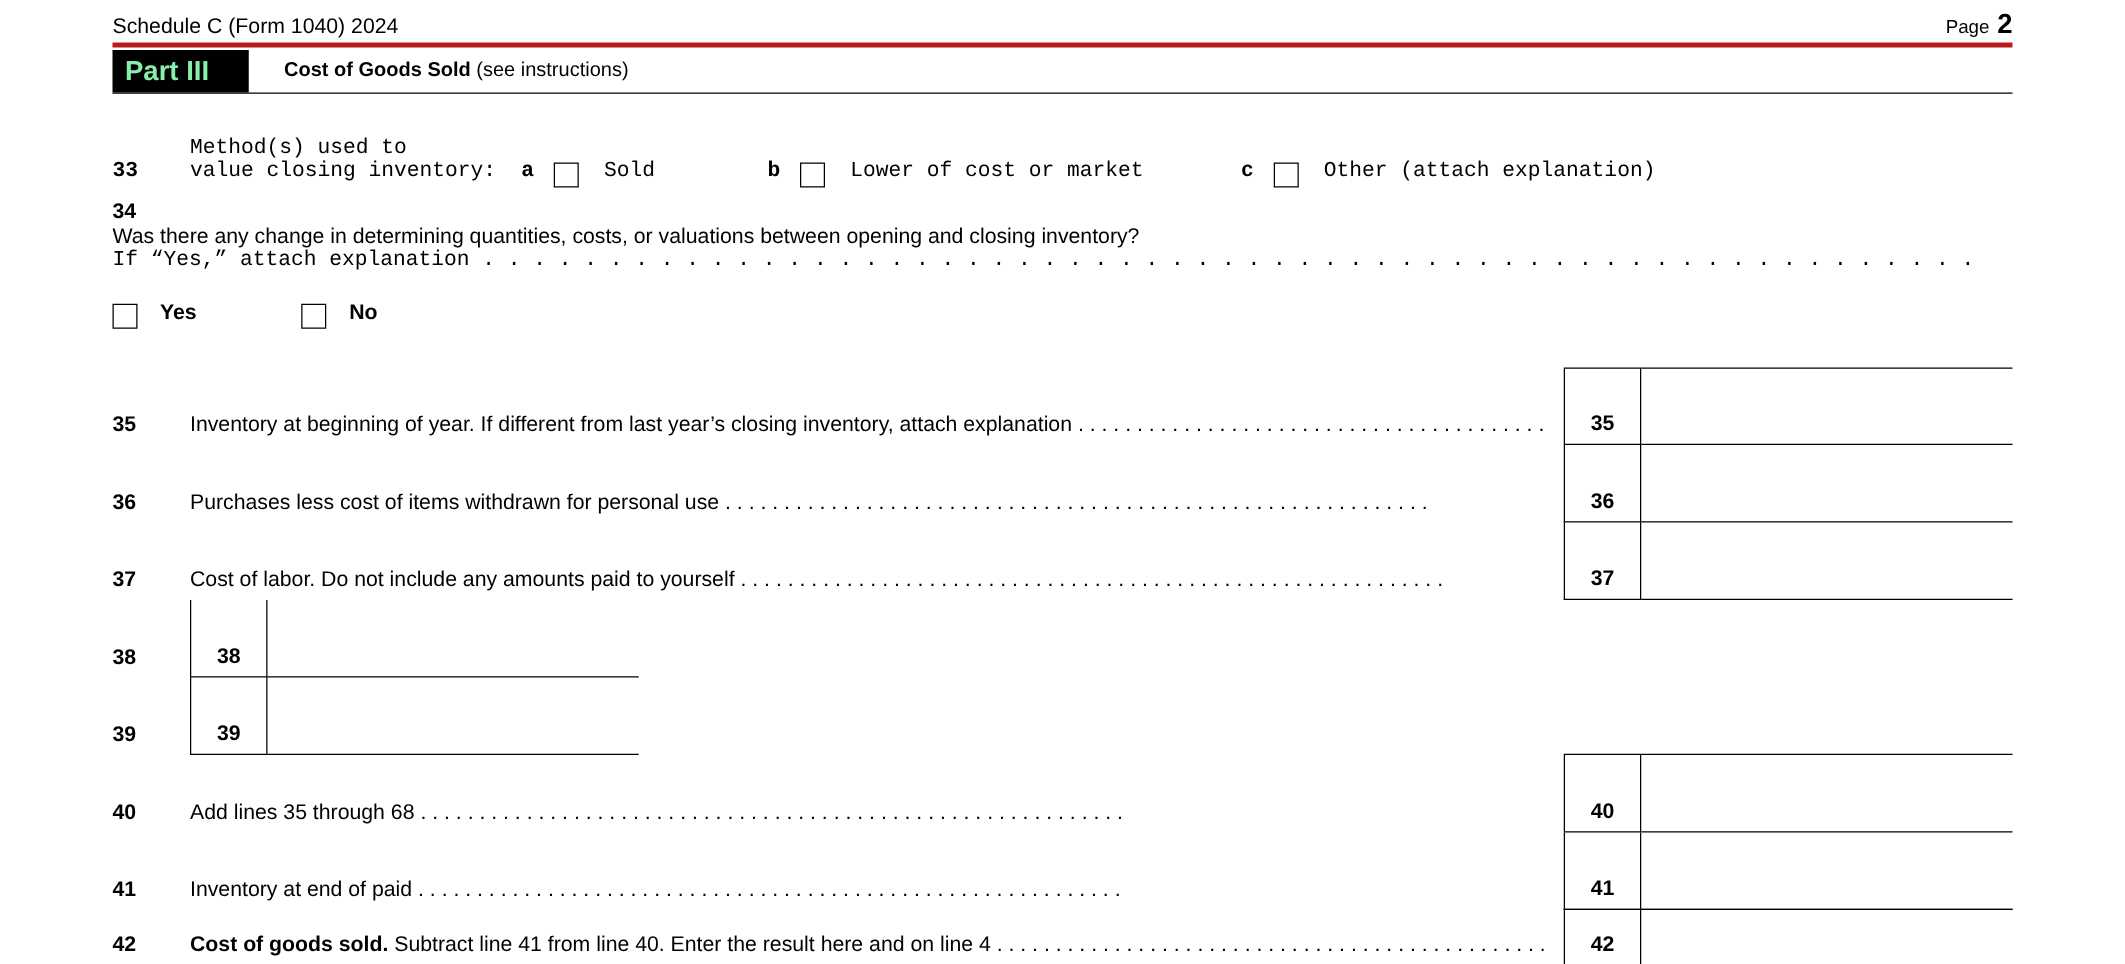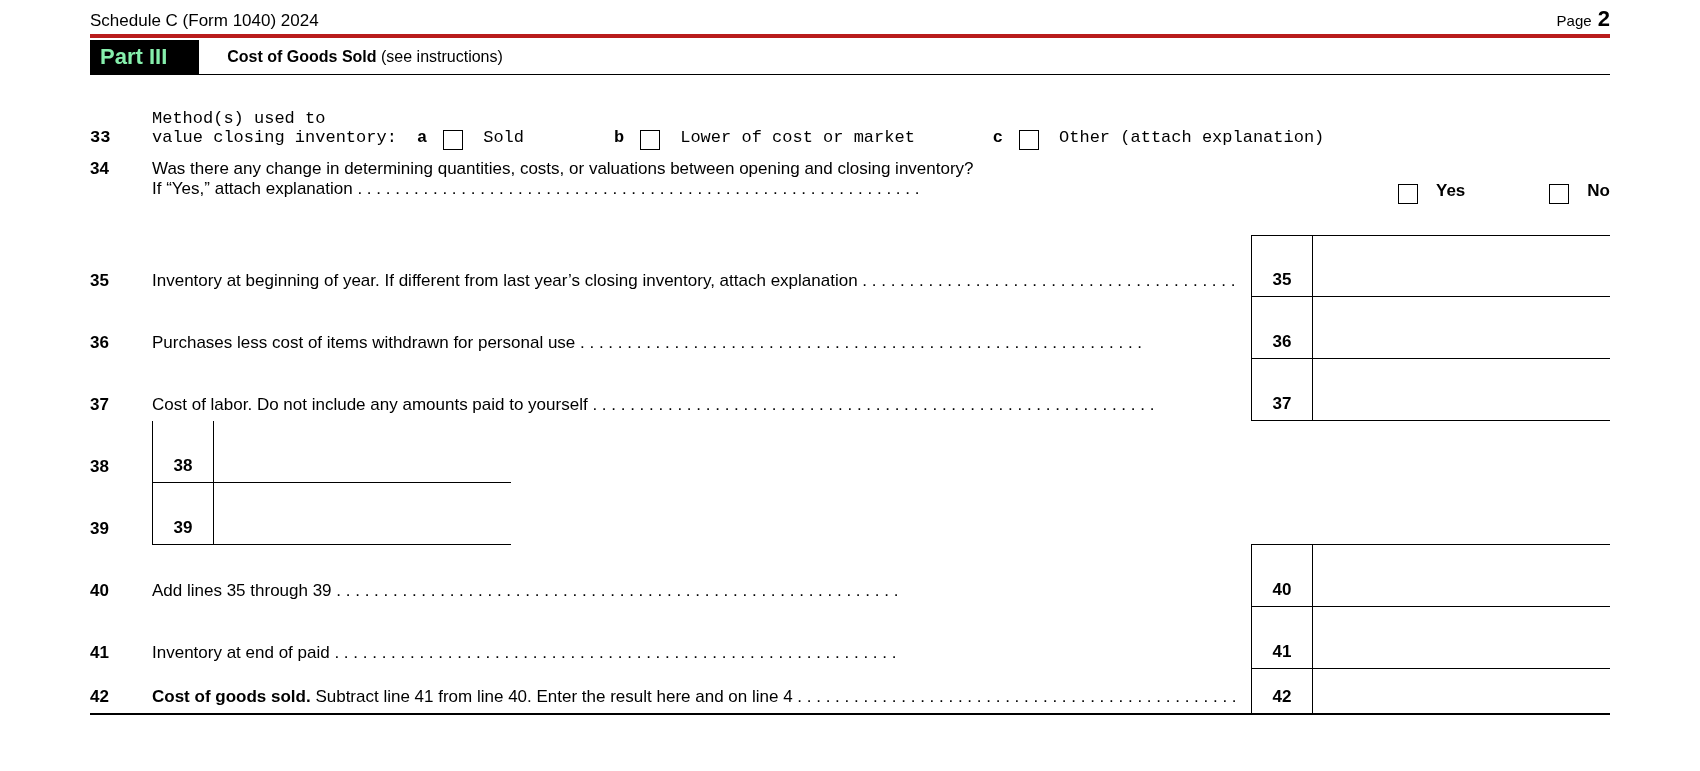--- a/index.html
+++ b/index.html
@@ -58,24 +58,25 @@
   .opt-row { display: flex; align-items: center; gap: 10px;}
   .opt-lbl { font-weight: bold; margin: 0 6px 0 0;}
   .chk {
     width: 18px; height: 18px; border: 1.5px solid #000; display: inline-block;
     margin-right: 10px; position: relative; top: 3px;
   }
   .line33 .spacer1 { width: 70px; }
   .line33 .spacer2 { width: 58px; }
   .line34 {
     display: flex;
+    flex-direction: column;
   }
   .line34 .text-col { flex: 1; padding-right: 20px; }
   .dotleader {
-    overflow: hidden; white-space: nowrap;
+    overflow: hidden; white-space: nowrap; font-family: Liberation Mono, monospace;
   }
   .dotleader::after {
     content: " .   .   .   .   .   .   .   .   .   .   .   .   .   .   .   .   .   .   .   .   .   .   .   .   .   .   .   .   .   .   .   .   .   .   .   .   .   .   .   .   .   .   .   .   .   .   .   .   .   .   .   .   .   .   .   .   .   .   .   .";
   }
   .yn { display: flex; align-items: center; gap: 12px; margin-left: 0; padding-top: 22px;}
   .yn .chk { margin-right: 6px; }
   .yn-gap { width: 60px; }
   .table-block {
     margin-top: 34px;
     border-bottom: 2px solid #000;
@@ -230,21 +231,21 @@
         <div class="num">39</div>
         <div class="boxnum">39</div>
         <div class="amount">
             <input style="">
           </div>
       </div>
 
       <div class="trow thick-top">
         <div class="num">40</div>
         <div class="desc">
-            <span class="dl"><span>Add lines 35 through 39</span></span>
+            <span class="dl"><span>Add lines 35 through 68</span></span>
           </div>
         <div class="boxnum">40</div>
         <div class="amount">
             <input style="">
           </div>
       </div>
 
       <div class="trow">
         <div class="num">41</div>
         <div class="desc">

